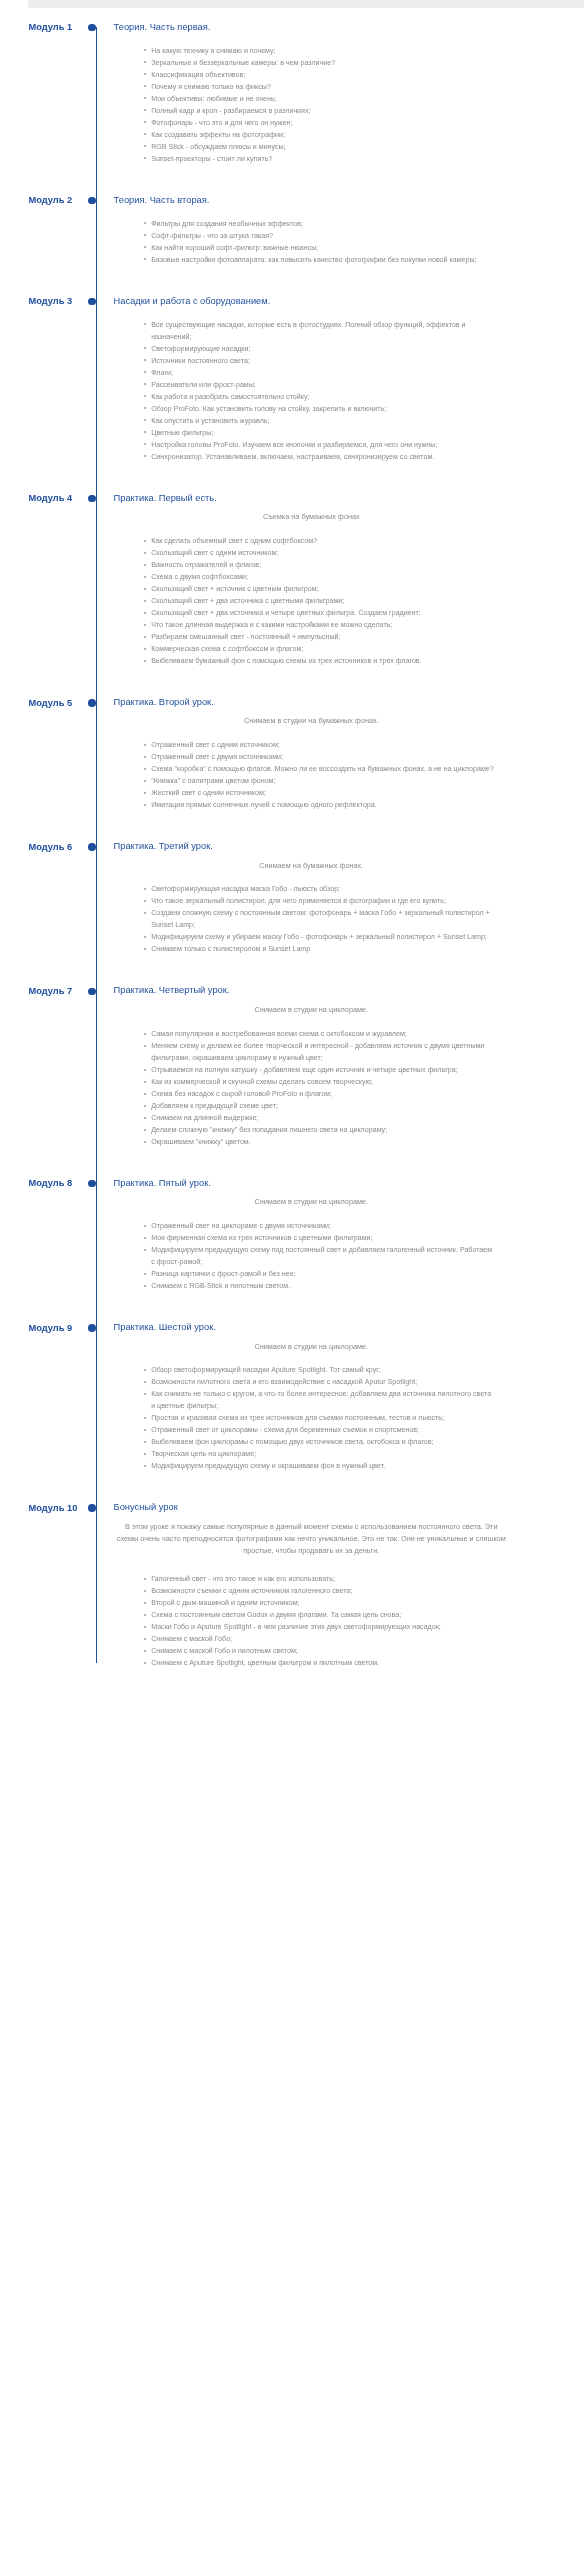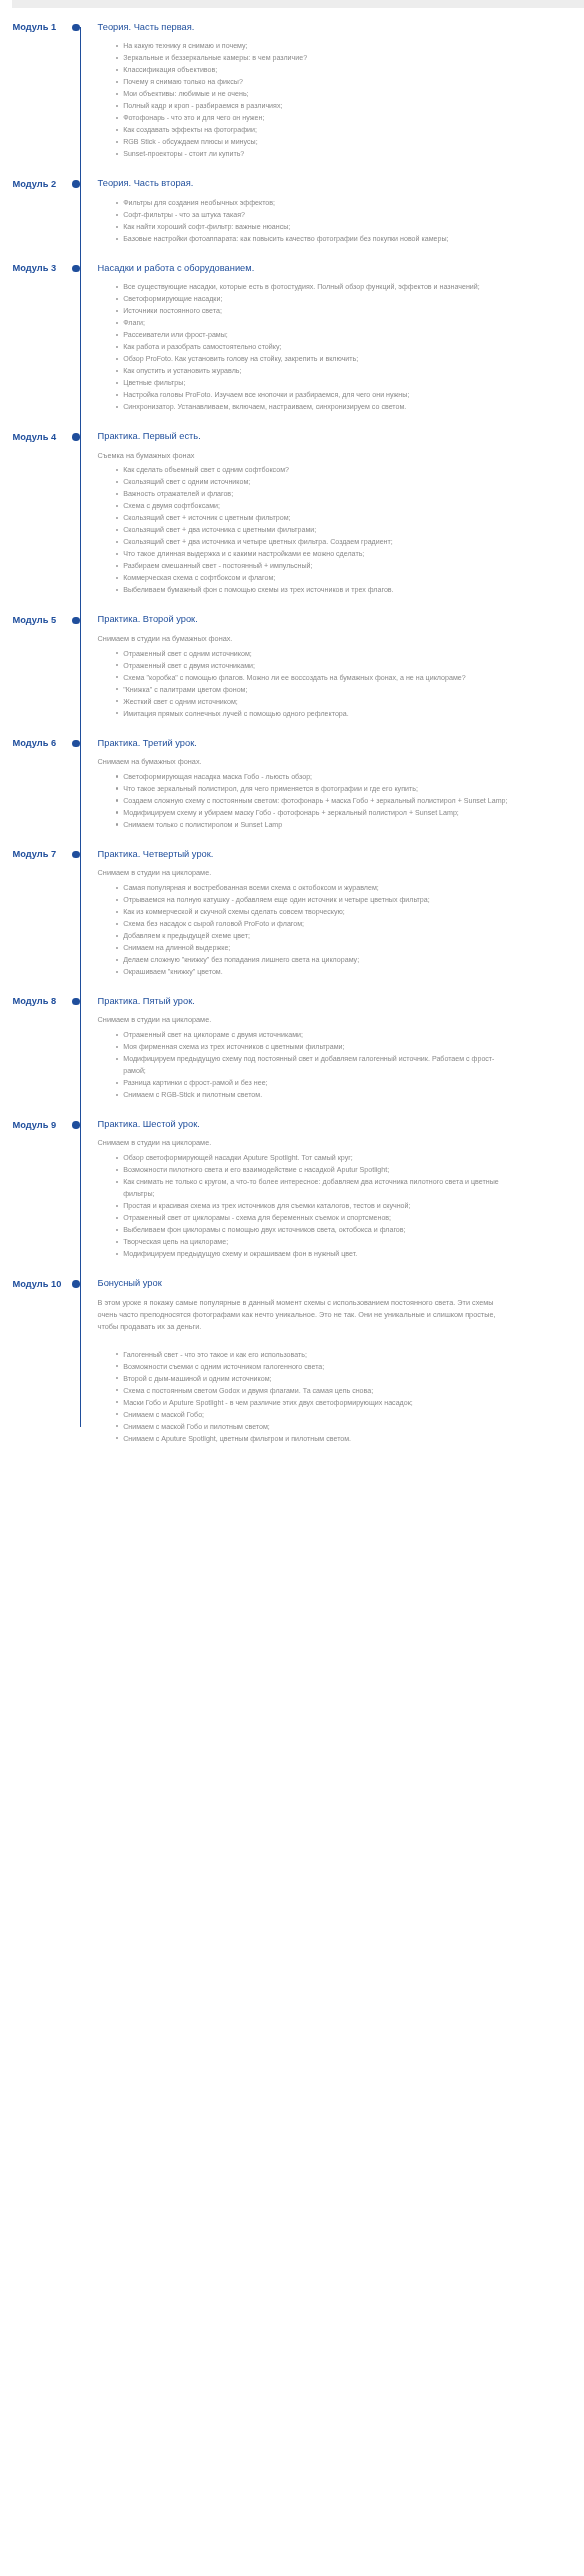--- a/index.html
+++ b/index.html
@@ -11,20 +11,21 @@
   body {
     width: 584px;
     font-family: "Liberation Sans", "DejaVu Sans", sans-serif;
     color: #7b7b7b;
     -webkit-font-smoothing: antialiased;
   }
   .page {
     position: relative;
     width: 530px;
     padding-bottom: 23.5px;
+    padding-left: 16px;
   }
   .top-strip {
     width: 584px;
     height: 7.6px;
     background: #ededed;
     margin: 0 0 0 12.4px;
     width: 572px;
   }
   .timeline {
     position: relative;
@@ -81,28 +82,29 @@
     font-weight: normal;
     color: #1f4e9c;
     line-height: 11px;
     margin: 0 0 7.6px 0;
   }
   .intro {
     font-size: 7.3px;
     color: #8a8a8a;
     line-height: 11.7px;
     margin: 0 0 2.8px 0;
+    text-align: center;
   }
   .intro.para {
     margin-bottom: 16px;
     line-height: 12px;
   }
   ul.bullets {
     list-style: none;
-    margin: 0;
+    margin: 12px;
     padding: 0 0 0 16.6px;
   }
   ul.bullets li {
     position: relative;
     font-size: 7.1px;
     line-height: 12px;
     color: #8a8a8a;
     padding-left: 9px;
     margin: 0;
   }
@@ -245,20 +247,21 @@
         <div class="module">
           <div class="module-label">Модуль 7</div>
           <div class="dot-col">
             <span class="dot"></span>
           </div>
           <div class="module-body">
             <div class="module-title">Практика. Четвертый урок.</div>
             <div class="intro">Снимаем в студии на циклораме.</div>
             <ul class="bullets">
               <li>Самая популярная и востребованная всеми схема с октобоксом и журавлем;</li>
+              <li>Меняем схему и делаем ее более творческой и интересной - добавляем источник с двумя цветными фильтрами, окрашиваем циклораму в нужный цвет;</li>
               <li>Отрываемся на полную катушку - добавляем еще один источник и четыре цветных фильтра;</li>
               <li>Как из коммерческой и скучной схемы сделать совсем творческую;</li>
               <li>Схема без насадок с сырой головой ProFoto и флагом;</li>
               <li>Добавляем к предыдущей схеме цвет;</li>
               <li>Снимаем на длинной выдержке;</li>
               <li>Делаем сложную "книжку" без попадания лишнего света на циклораму;</li>
               <li>Окрашиваем "книжку" цветом.</li>
             </ul>
           </div>
         </div>
@@ -284,21 +287,21 @@
           <div class="dot-col">
             <span class="dot"></span>
           </div>
           <div class="module-body">
             <div class="module-title">Практика. Шестой урок.</div>
             <div class="intro">Снимаем в студии на циклораме.</div>
             <ul class="bullets">
               <li>Обзор светоформирующей насадки Aputure Spotlight. Тот самый круг;</li>
               <li>Возможности пилотного света и его взаимодействие с насадкой Aputur Spotlight;</li>
               <li>Как снимать не только с кругом, а что-то более интересное: добавляем два источника пилотного света и цветные фильтры;</li>
-              <li>Простая и красивая схема из трех источников для съемки каталогов, тестов и скучной;</li>
+              <li>Простая и красивая схема из трех источников для съемки постоянным, тестов и льюсть;</li>
               <li>Отраженный свет от циклорамы - схема для беременных съемок и спортсменов;</li>
               <li>Выбеливаем фон циклорамы с помощью двух источников света, октобокса и флагов;</li>
               <li>Творческая цепь на циклораме;</li>
               <li>Модифицируем предыдущую схему и окрашиваем фон в нужный цвет.</li>
             </ul>
           </div>
         </div>
         <div class="module">
           <div class="module-label">Модуль 10</div>
           <div class="dot-col">

